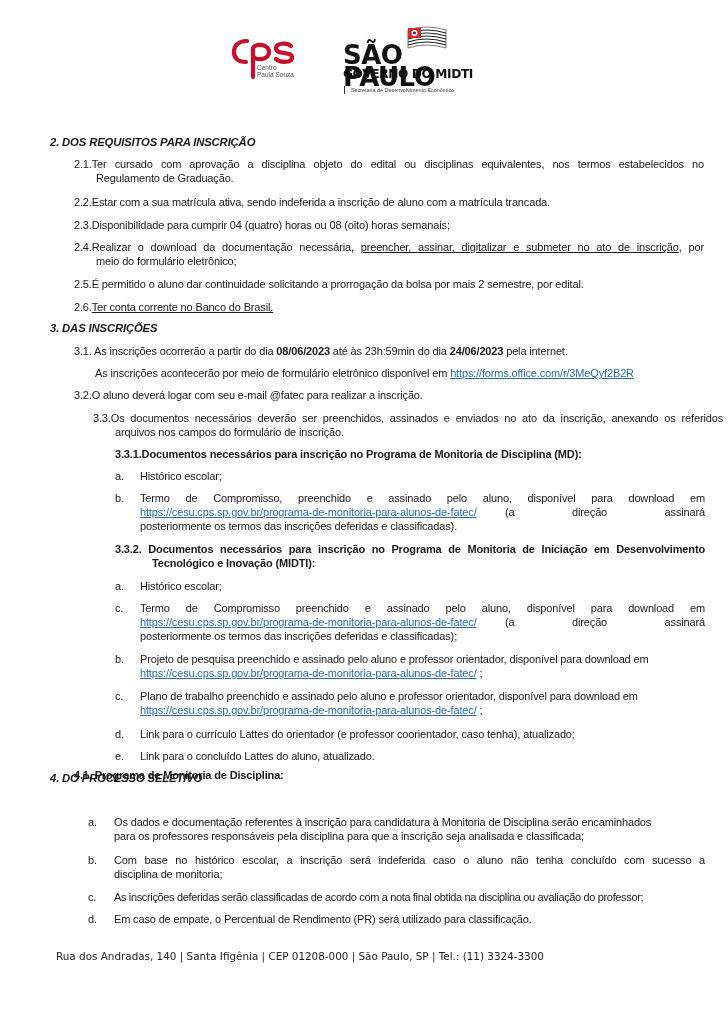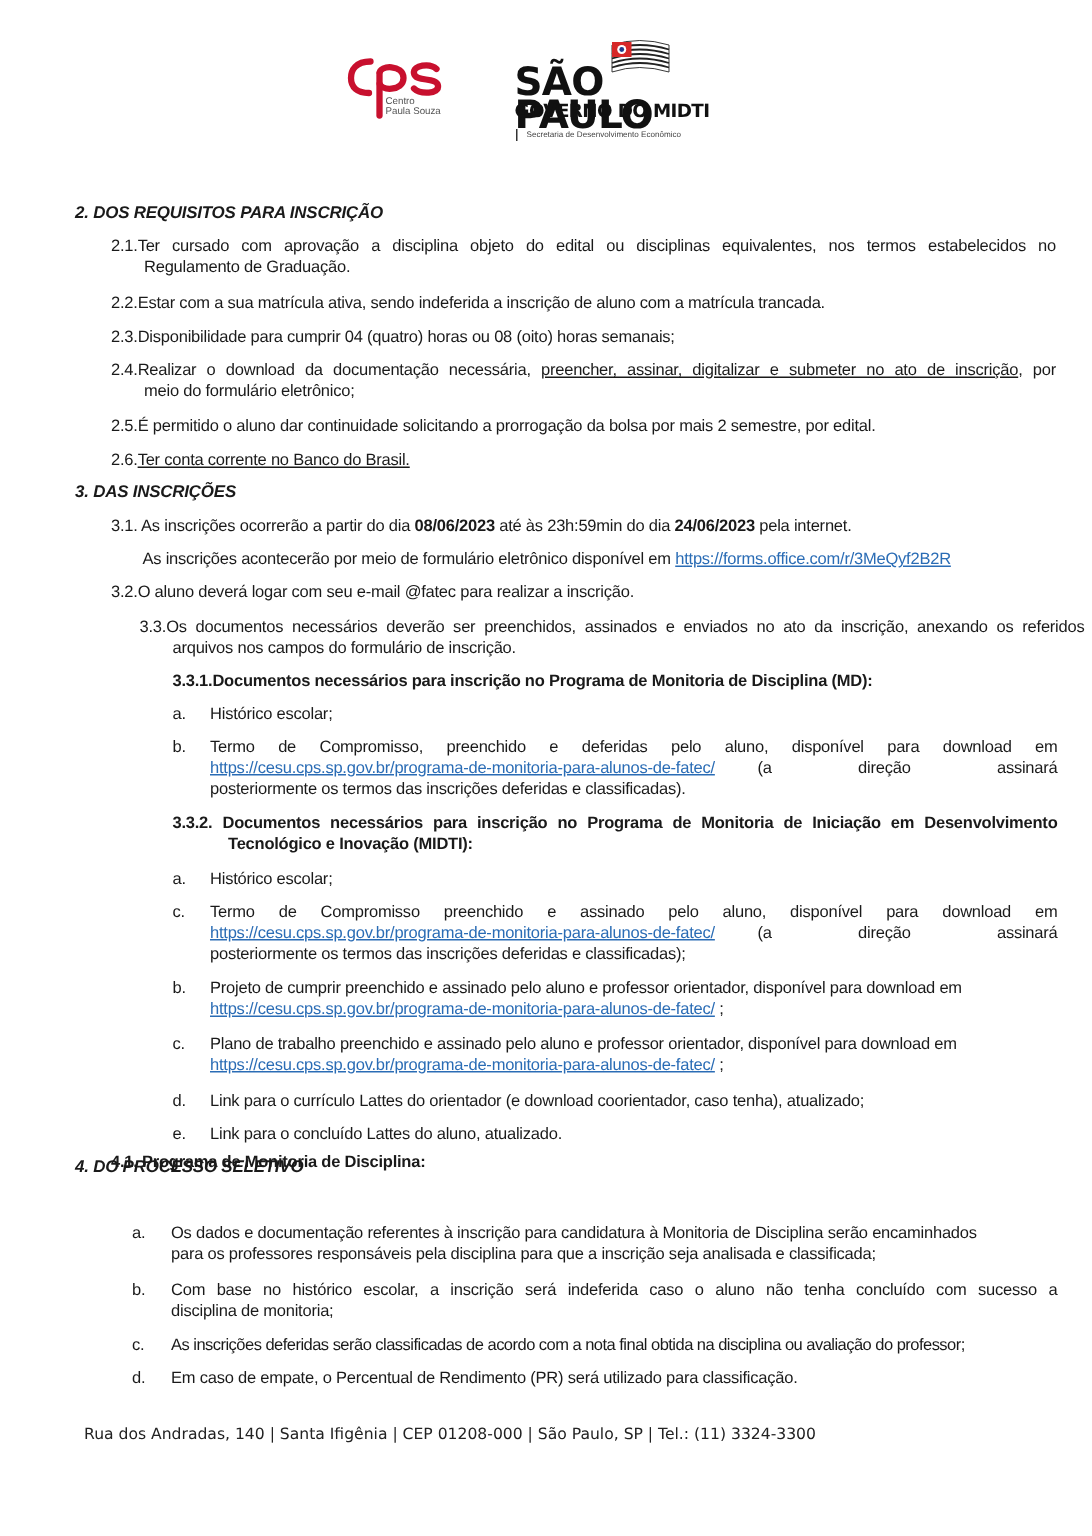--- a/index.html
+++ b/index.html
@@ -87,21 +87,21 @@
     <div style="padding-left:22px;">arquivos nos campos do formulário de inscrição.</div>
   </div>
 
   <div class="abs t b" style="left:115px;top:447px;">3.3.1.Documentos necessários para inscrição no Programa de Monitoria de Disciplina (MD):</div>
 
   <div class="abs t" style="left:115px;top:469px;"><span style="display:inline-block;width:25px;">a.</span><span>Histórico escolar;</span></div>
 
   <div class="abs t" style="left:115px;top:491px;width:590px;">
     <div style="display:flex;">
         <span style="display:inline-block;width:25px;flex:none;">b.</span>
-        <span class="just" style="width:565px;">Termo de Compromisso, preenchido e deferidas pelo aluno, disponível para download em</span>
+        <span class="just" style="width:565px;">Termo de Compromisso, preenchido e assinado pelo aluno, disponível para download em</span>
       </div>
     <div style="padding-left:25px;display:flex;justify-content:space-between;width:565px;">
         <a class="link">https://cesu.cps.sp.gov.br/programa-de-monitoria-para-alunos-de-fatec/</a>
         <span class="just" style="width:200px;">(a direção assinará</span>
       </div>
     <div style="padding-left:25px;">posteriormente os termos das inscrições deferidas e classificadas).</div>
   </div>
 
   <div class="abs t b" style="left:115px;top:542px;width:590px;">
     <div class="just" style="width:590px;">3.3.2. Documentos necessários para inscrição no Programa de Monitoria de Iniciação em Desenvolvimento</div>
@@ -118,34 +118,34 @@
     <div style="padding-left:25px;display:flex;justify-content:space-between;width:565px;">
         <a class="link">https://cesu.cps.sp.gov.br/programa-de-monitoria-para-alunos-de-fatec/</a>
         <span class="just" style="width:200px;">(a direção assinará</span>
       </div>
     <div style="padding-left:25px;">posteriormente os termos das inscrições deferidas e classificadas);</div>
   </div>
 
   <div class="abs t" style="left:115px;top:652px;width:590px;">
     <div style="display:flex;">
         <span style="display:inline-block;width:25px;flex:none;">b.</span>
-        <span>Projeto de cumprir preenchido e assinado pelo aluno e professor orientador, disponível para download em</span>
+        <span>Projeto de pesquisa preenchido e assinado pelo aluno e professor orientador, disponível para download em</span>
       </div>
     <div style="padding-left:25px;"><a class="link">https://cesu.cps.sp.gov.br/programa-de-monitoria-para-alunos-de-fatec/</a><span> ;</span></div>
   </div>
 
   <div class="abs t" style="left:115px;top:689px;width:590px;">
     <div style="display:flex;">
         <span style="display:inline-block;width:25px;flex:none;">c.</span>
         <span>Plano de trabalho preenchido e assinado pelo aluno e professor orientador, disponível para download em</span>
       </div>
     <div style="padding-left:25px;"><a class="link">https://cesu.cps.sp.gov.br/programa-de-monitoria-para-alunos-de-fatec/</a><span> ;</span></div>
   </div>
 
-  <div class="abs t" style="left:115px;top:727px;"><span style="display:inline-block;width:25px;">d.</span><span>Link para o currículo Lattes do orientador (e download coorientador, caso tenha), atualizado;</span></div>
+  <div class="abs t" style="left:115px;top:727px;"><span style="display:inline-block;width:25px;">d.</span><span>Link para o currículo Lattes do orientador (e professor coorientador, caso tenha), atualizado;</span></div>
 
   <div class="abs t" style="left:115px;top:749px;"><span style="display:inline-block;width:25px;">e.</span><span>Link para o concluído Lattes do aluno, atualizado.</span></div>
 
   <div class="abs t h" style="left:50px;top:771px;">4.   DO PROCESSO SELETIVO</div>
 
   <div class="abs t b" style="left:74px;top:768px;">4.1. Programa de Monitoria de Disciplina:</div>
 
   <div class="abs t" style="left:88px;top:815px;width:617px;">
     <div style="display:flex;">
         <span style="display:inline-block;width:26px;flex:none;">a.</span>

